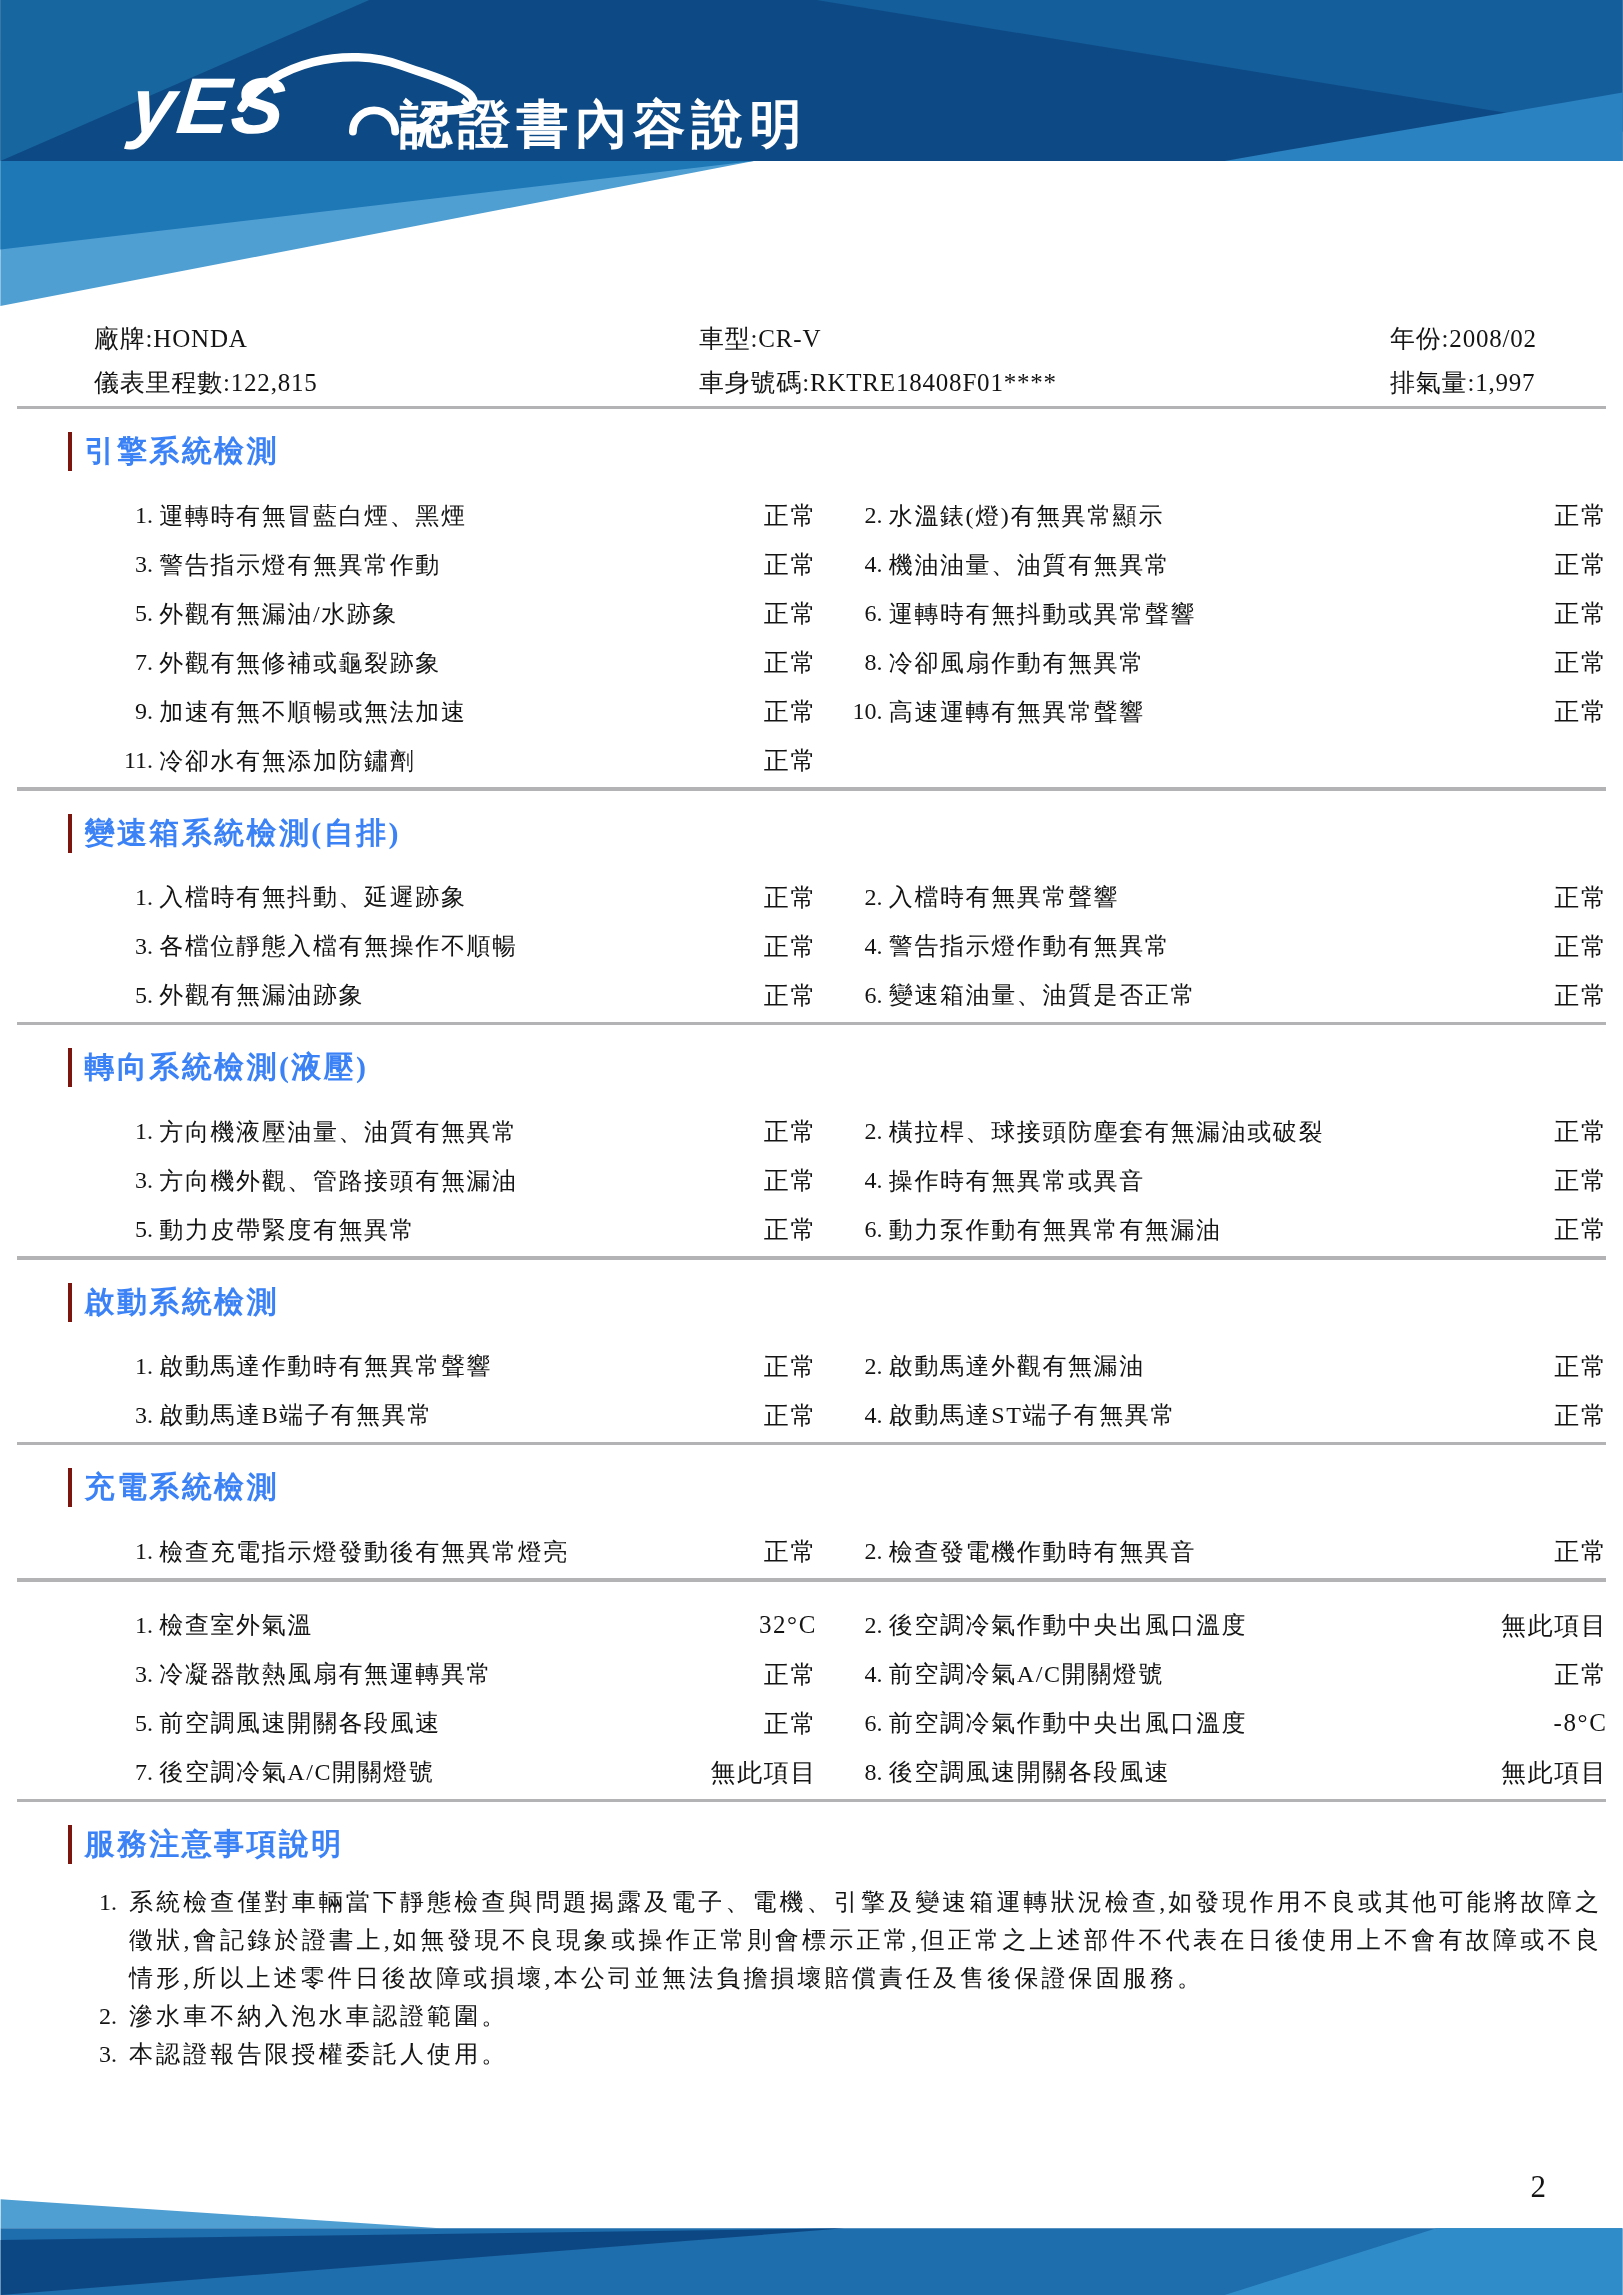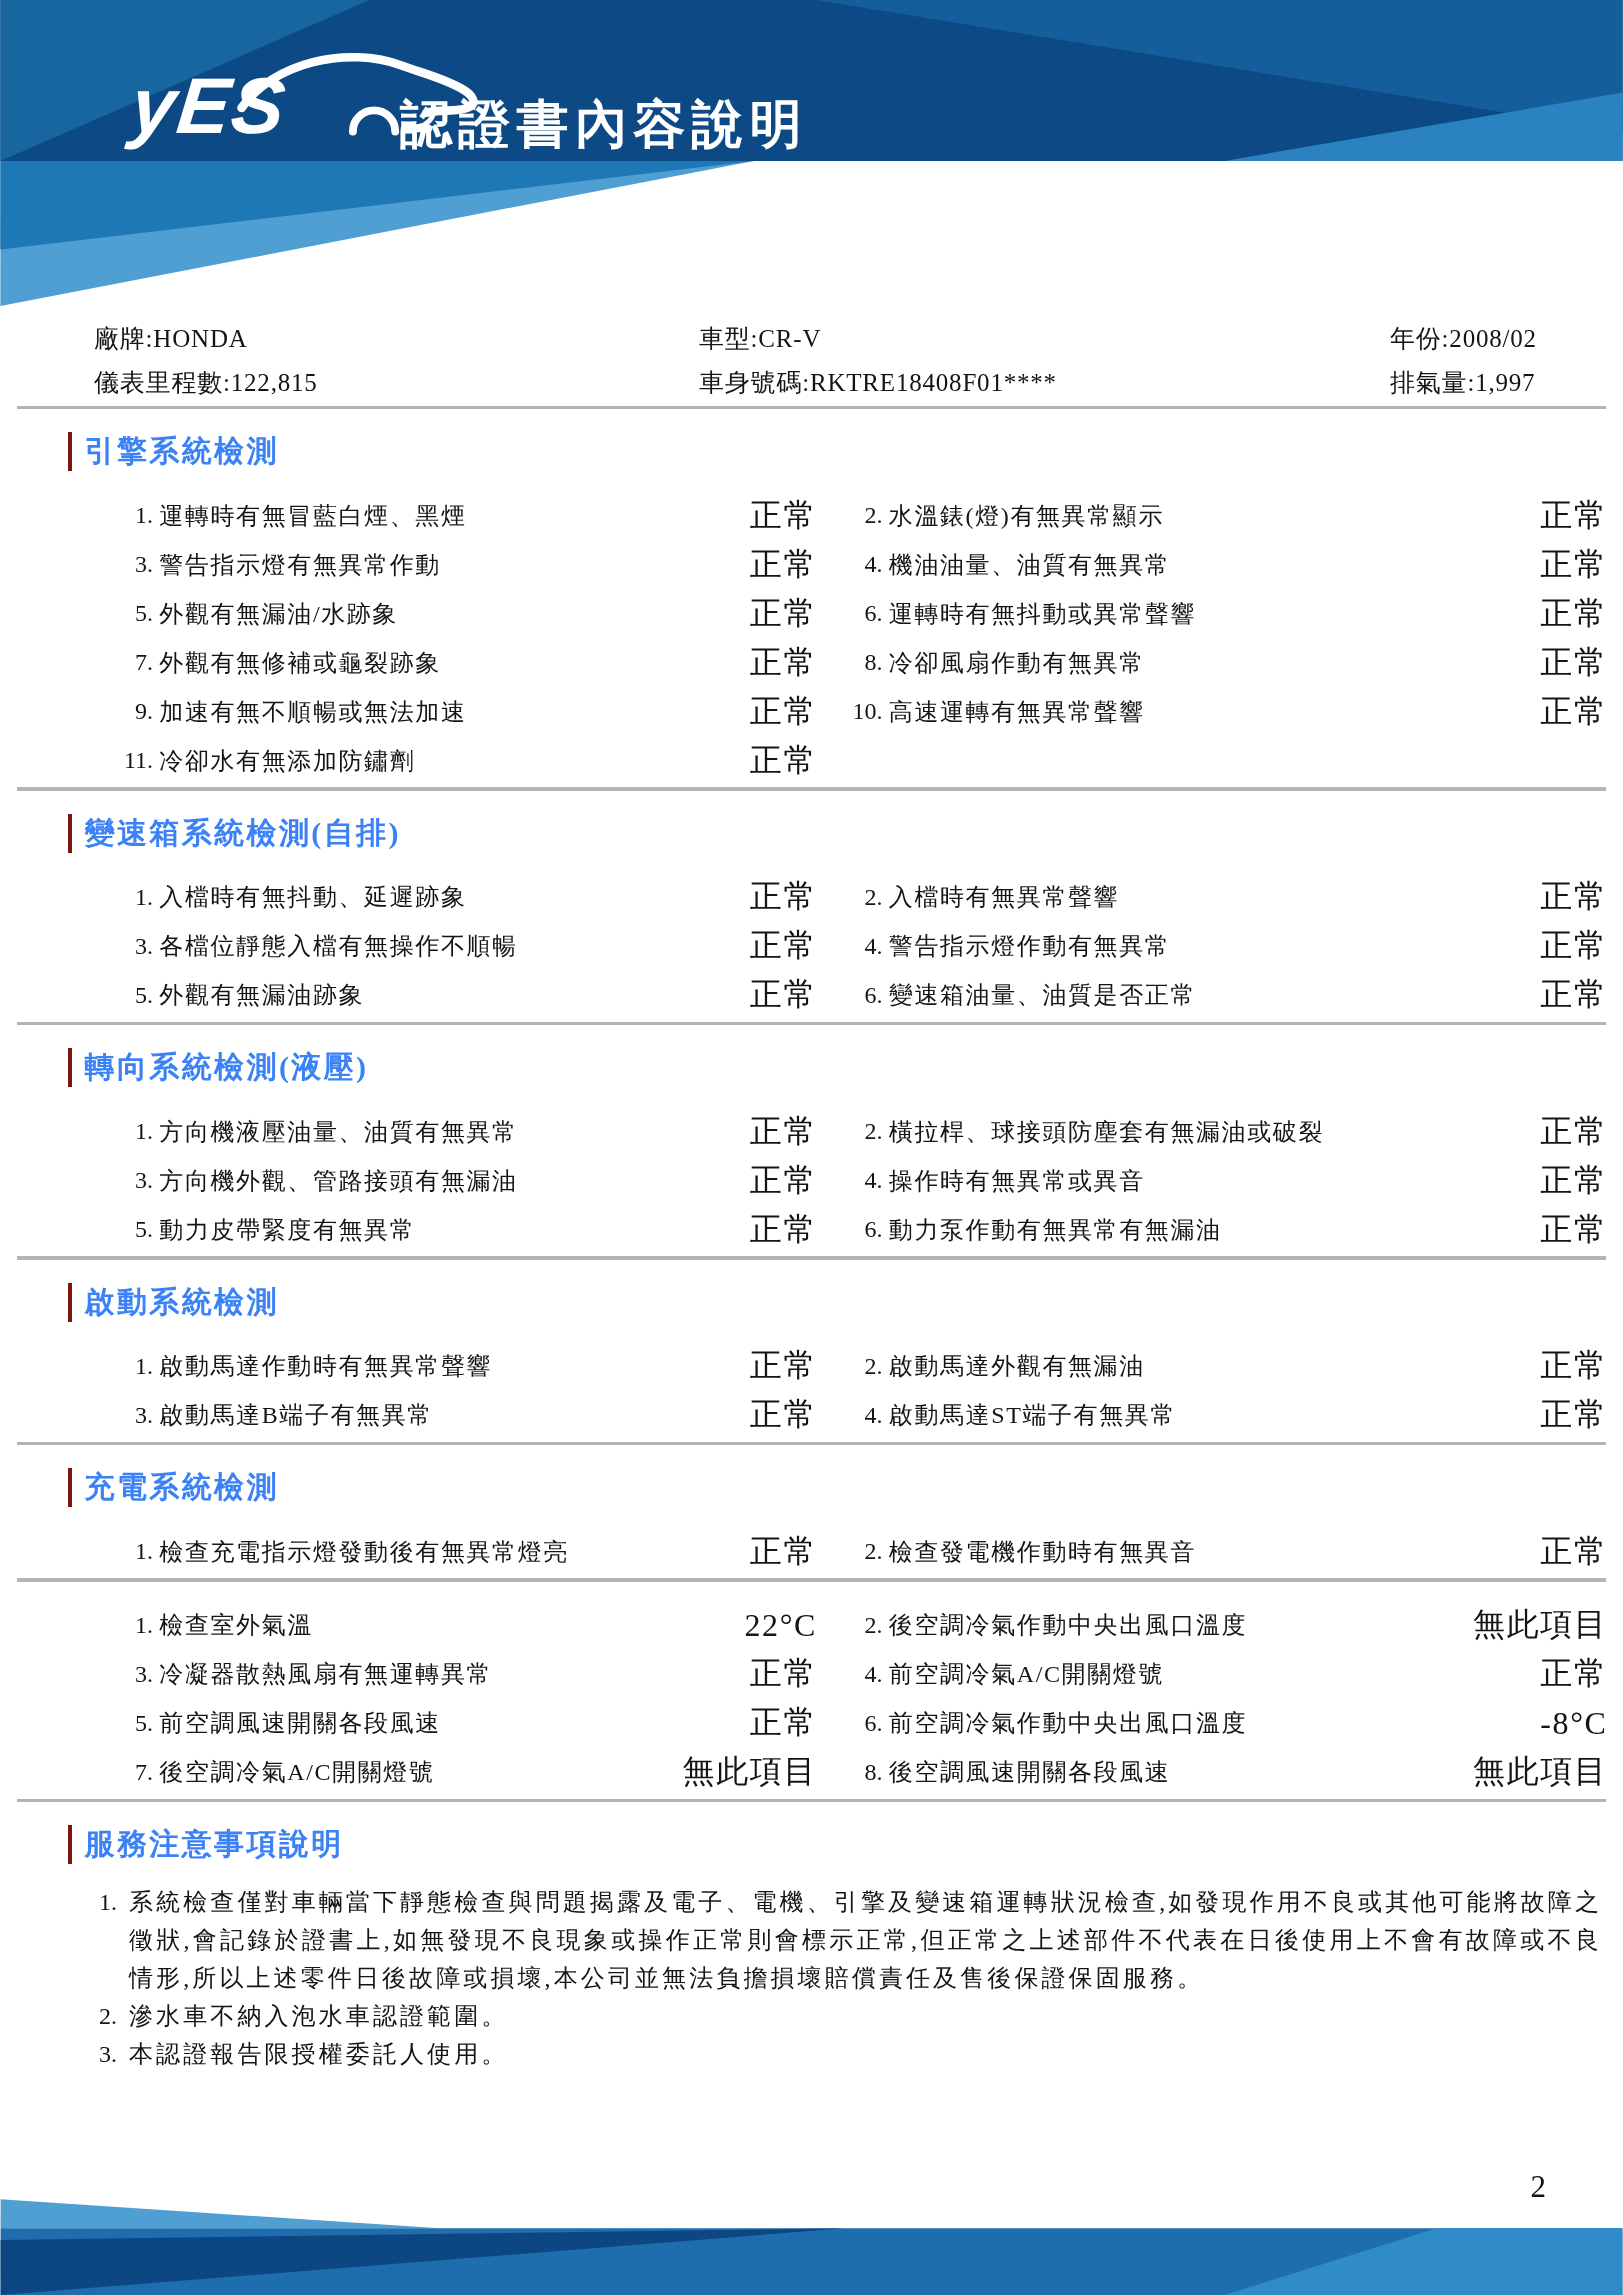--- a/index.html
+++ b/index.html
@@ -29,21 +29,21 @@
   .sec-title{display:flex;align-items:center;gap:12.6px;margin:22px 0 0 68px;
              color:#3b82f6;font-size:30px;font-weight:bold;letter-spacing:2.4px;}
   .redbar{width:3.9px;height:39px;background:#7b150e;flex:none;}
 
   .items{display:grid;grid-template-columns:746px 763px;column-gap:27.5px;
          padding-left:71px;margin-top:19px;}
   .item{display:flex;align-items:center;height:49px;}
   .item .no{width:82px;flex:none;text-align:right;font-size:24px;}
   .item:nth-child(even) .no{width:38px;}
   .item .label{margin-left:6.3px;font-size:24px;letter-spacing:1.6px;white-space:nowrap;}
-  .item .status{margin-left:auto;text-align:right;font-size:32px;letter-spacing:1.6px;white-space:nowrap;}
+  .item .status{margin-left:auto;text-align:right;font-size:25px;letter-spacing:1.6px;white-space:nowrap;}
 
   .note-list{margin:17.3px 0 0 0;padding:0 21px 0 71px;list-style:none;}
   .note-item{display:flex;line-height:38px;font-size:24px;}
   .note-no{width:46px;flex:none;text-align:right;}
   .note-text{flex:1;margin-left:12px;letter-spacing:3.1px;text-align:justify;}
 
   .page-number{position:absolute;right:77px;top:2169px;font-size:31px;}
 
   
   .footer{position:absolute;left:0;top:2193px;width:1623px;height:102px;}
@@ -323,21 +323,21 @@
         </div>
         <div class="divider"></div>
       </section>
 
       <section class="check-section">
         <div class="items">
 
             <div class="item">
               <span class="no">1.</span>
               <span class="label">檢查室外氣溫</span>
-              <span class="status">22°C</span>
+              <span class="status">32°C</span>
             </div>
 
             <div class="item">
               <span class="no">2.</span>
               <span class="label">後空調冷氣作動中央出風口溫度</span>
               <span class="status">無此項目</span>
             </div>
 
             <div class="item">
               <span class="no">3.</span>

